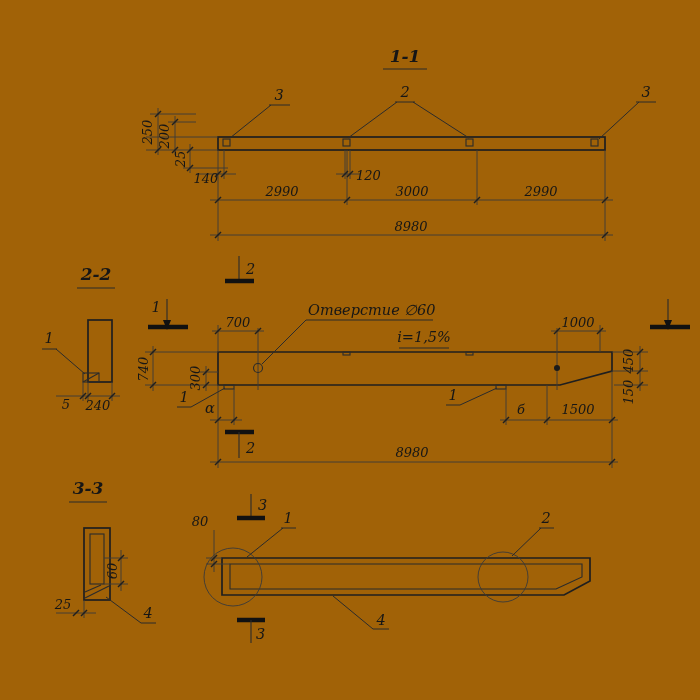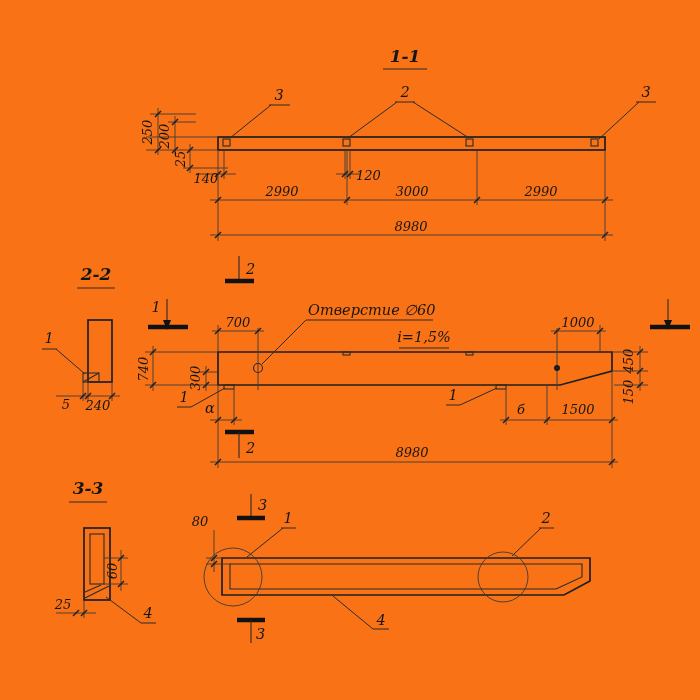--- a/index.html
+++ b/index.html
@@ -1,16 +1,16 @@
 <!DOCTYPE html>
 <html><head>
 <meta charset="utf-8">
 <style>
   html,body{margin:0;padding:0;background:#e8e8e6;}
-  .page{width:700px;height:700px;background:#f97316;position:relative;overflow:hidden;
+  .page{width:700px;height:700px;background:#a16207;position:relative;overflow:hidden;
         font-family:"DejaVu Serif", serif;}
   svg{display:block;}
   .ln   {stroke:#2b2b2b;stroke-width:1.1;fill:none;}
   .outline{stroke:#1f1f1f;stroke-width:1.7;fill:none;}
   .dim  {stroke:#3a3a3a;stroke-width:0.9;fill:none;}
   .tick {stroke:#1f1f1f;stroke-width:1.4;fill:none;}
   .thick{stroke:#111;stroke-width:4.5;fill:none;}
   .lead {stroke:#2b2b2b;stroke-width:1;fill:none;}
   text{fill:#161616;font-style:italic;font-family:"DejaVu Serif", serif;}
   .t13{font-size:13px;}

